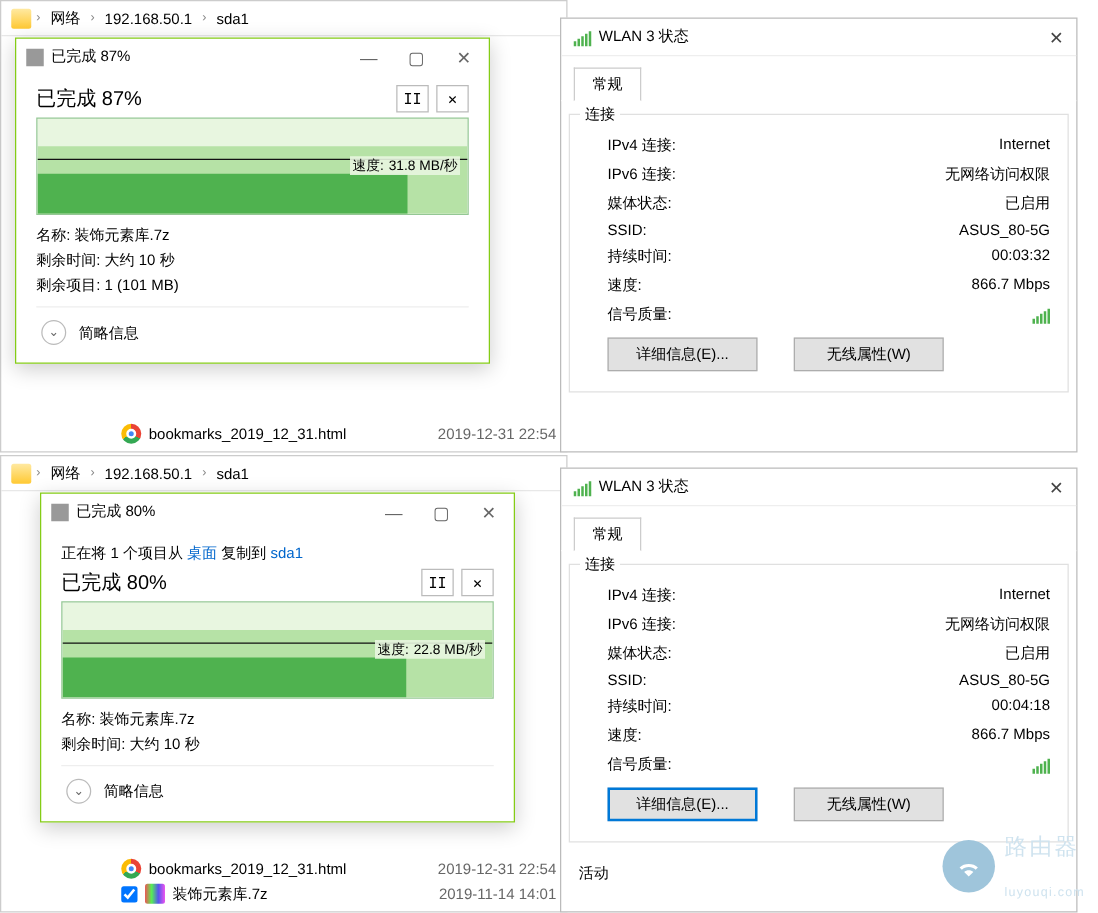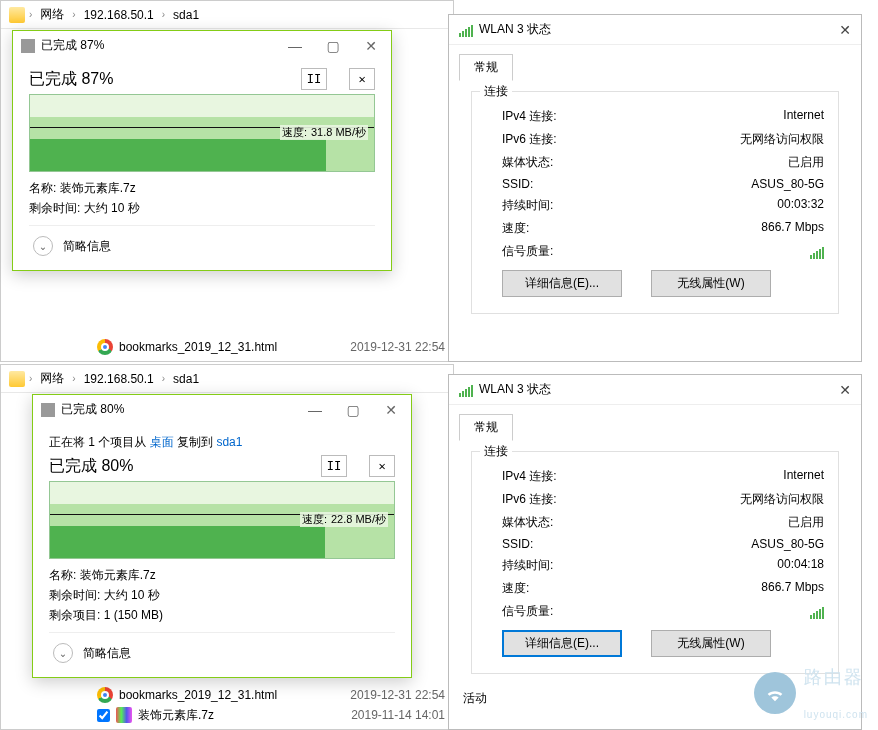--- a/index.html
+++ b/index.html
@@ -52,21 +52,21 @@
   .cd-winbtn { width:24px; text-align:center; }
 
   .cd-body { padding: 6px 16px 10px; }
   .cd-line { margin: 4px 0; font-size:12px; }
   .link { color:#0066cc; }
 
   .cd-header {
     display:flex; align-items:center; justify-content:space-between; margin: 2px 0 4px;
   }
   .cd-h-text { font-size: 16px; }
-  .cd-h-ctrls { display:flex; gap:22px; }
+  .cd-h-ctrls { display:flex; gap:6px; }
   .sqbtn { width:26px; height:22px; border:1px solid #bbb; display:flex;align-items:center;justify-content:center; font-family:monospace; font-size:12px;}
 
   .graph {
     height: 78px; border: 1px solid #94c794; margin: 4px 0 8px; position:relative; overflow:hidden;
     background: linear-gradient(#e8f6e0, #e8f6e0);
   }
   .graph-light {
     position:absolute; left:0; right:0; top:22px; bottom:0;
     background: #b6e2a6;
   }
@@ -112,21 +112,21 @@
 
   .tabstrip {
     padding: 8px 10px 0; border-bottom:1px solid #fff;
   }
   .tab {
     display:inline-block; padding:4px 14px; border:1px solid #ccc; border-bottom:1px solid #fff;
     background:#fff; position:relative; top:1px; font-size:12px;
   }
 
   .section {
-    margin: 10px 22px; border:1px solid #e0e0e0; padding:10px 12px 14px; position:relative;
+    margin: 10px 6px; border:1px solid #e0e0e0; padding:10px 12px 14px; position:relative;
   }
   .section-label {
     position:absolute; top:-9px; left:8px; background:#fff; padding:0 4px; font-size:12px;
   }
   .kv { display:flex; justify-content:space-between; margin:6px 0; font-size:12px; padding:0 2px 0 18px;}
   .kv .v { text-align:right;}
   .sigval { display:flex; justify-content:space-between; align-items:center; padding:0 2px 0 18px; margin:6px 0;}
 
   .btnrow { display:flex; gap:29px; padding:4px 18px 2px; }
   .winbtn {
@@ -188,20 +188,21 @@
       <div class="graph-light"></div>
       <div class="graph-dark w87"></div>
       <div class="graph-line"></div>
       <div class="graph-label">
         <span>速度:</span>
         <span>31.8 MB/秒</span>
       </div>
     </div>
     <div class="detail-row"><span>名称:</span> <span>装饰元素库.7z</span></div>
     <div class="detail-row"><span>剩余时间:</span> <span>大约 10 秒</span></div>
+    <div class="detail-row"><span>剩余项目:</span> <span>1 (101 MB)</span></div>
     <div class="brief">
       <span class="chev">⌄</span>
       <span>简略信息</span>
     </div>
   </div>
 </div>
 
 <div class="wlan wlan-1" style="height:348px;">
   <div class="wlan-title">
     <span class="sig-icon">
@@ -313,21 +314,20 @@
       <div class="graph-light"></div>
       <div class="graph-dark w80"></div>
       <div class="graph-line"></div>
       <div class="graph-label">
         <span>速度:</span>
         <span>22.8 MB/秒</span>
       </div>
     </div>
     <div class="detail-row"><span>名称:</span> <span>装饰元素库.7z</span></div>
     <div class="detail-row"><span>剩余时间:</span> <span>大约 10 秒</span></div>
-    <div class="detail-row"><span>剩余项目:</span> <span>1 (150 MB)</span></div>
     <div class="brief">
       <span class="chev">⌄</span>
       <span>简略信息</span>
     </div>
   </div>
 </div>
 
 <div class="wlan wlan-2" style="height:356px;">
   <div class="wlan-title">
     <span class="sig-icon">

